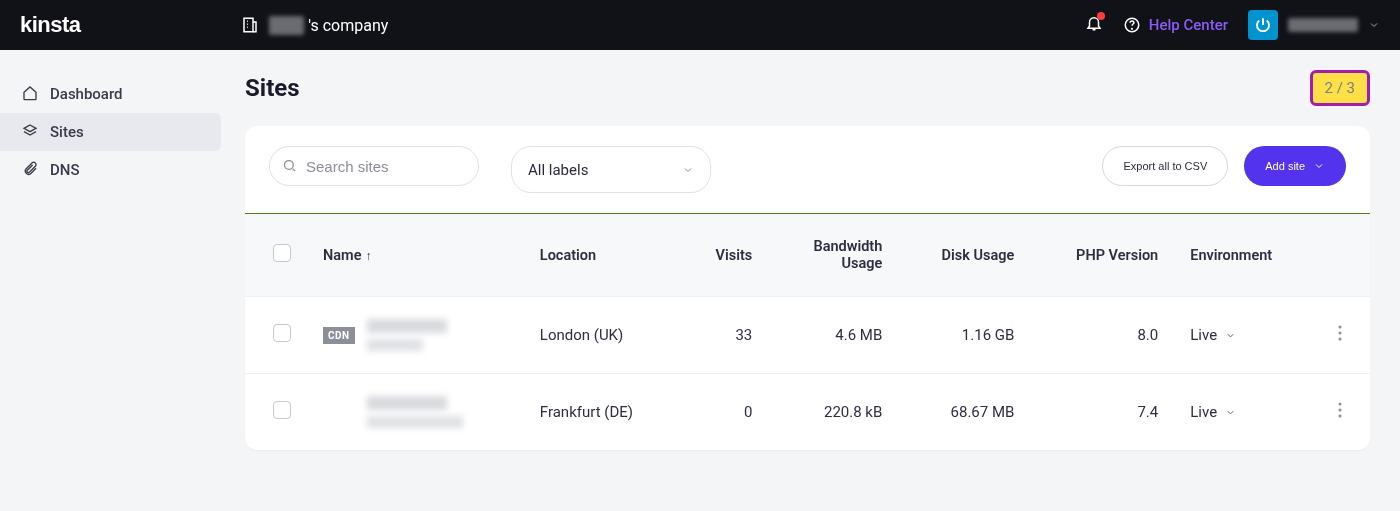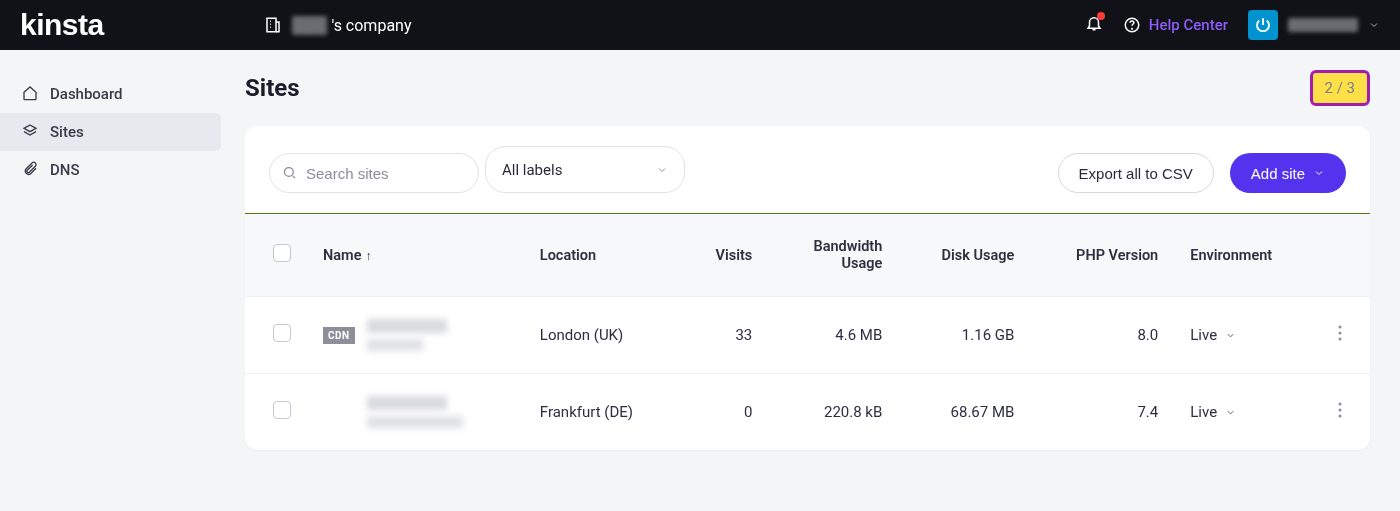--- a/index.html
+++ b/index.html
@@ -1,46 +1,46 @@
 <!DOCTYPE html>
 <html><head>
 <meta charset="utf-8">
 <style>
   * { box-sizing: border-box; margin: 0; padding: 0; }
   body { font-family: -apple-system, BlinkMacSystemFont, "Segoe UI", Roboto, Helvetica, Arial, sans-serif; background: #f4f5f7; color: #1e1e2d; width:1400px; height:511px; overflow:hidden;}
   .header { background:#111118; height:50px; display:flex; align-items:center; padding:0 20px; color:#fff; }
-  .logo { font-weight:800; letter-spacing:-0.5px; font-size:30px; font-family: Arial, sans-serif; text-transform: lowercase; }
+  .logo { font-weight:800; letter-spacing:-0.5px; font-size:22px; font-family: Arial, sans-serif; text-transform: lowercase; }
   .company-selector { display:flex; align-items:center; gap:10px; margin-left:160px; cursor:pointer;}
   .company-selector svg { flex:none; }
   .company-name-wrap {display:flex; align-items:baseline; gap:4px;}
   .company-masked { background:#6b6b72; color:#6b6b72; border-radius:2px; padding:0 2px; filter:blur(2px);}
   .header-right { margin-left:auto; display:flex; align-items:center; gap:20px;}
   .bell-wrap { position:relative; cursor:pointer;}
   .notif-dot { position:absolute; top:-2px; right:-2px; width:8px;height:8px;border-radius:50%; background:#ff3b3b;}
   .help-link { display:flex; align-items:center; gap:8px; color:#8b5cf6; font-size:15px; font-weight:500; cursor:pointer;}
   .avatar { width:30px; height:30px; border-radius:4px; background:#0093d0; display:flex; align-items:center;justify-content:center;}
   .user-wrap {display:flex; align-items:center; gap:10px; cursor:pointer;}
   .user-masked { background:#6b6b72; width:70px; height:14px; border-radius:2px; filter:blur(2px);}
   .layout { display:flex; }
   .sidebar { width:225px; padding:25px 0 0 0;}
   .side-item { display:flex; align-items:flex-start; gap:12px; padding:10px 22px; color:#3a3a4a; font-size:15px; font-weight:500; border-radius:0 6px 6px 0; margin-right:4px; cursor:pointer;}
   .side-item.active { background:#e8e9ee; }
   .main { flex:1; padding:20px 30px 0 20px;}
   .title-row { display:flex; align-items:center; justify-content:space-between; margin-bottom:20px;}
   .page-title { font-size:24px; font-weight:700; color:#1b1b2b;}
   .page-counter { background:#fde047; border:3px solid #a21caf; border-radius:6px; padding:6px 12px; color:#7b7d8a; font-size:15px;}
   .card { background:#fff; border-radius:12px; box-shadow:0 1px 2px rgba(0,0,0,0.04);}
-  .card-top { padding:20px 24px; display:flex; align-items:flex-end; gap:6px;}
+  .card-top { padding:20px 24px; display:flex; align-items:flex-start; gap:32px;}
   .search { position:relative; }
   .search input { width:210px; height:40px; border:1px solid #e1e2e7; border-radius:20px; padding:0 14px 0 36px; font-size:15px; outline:none; color:#444;}
   .search input::placeholder{color:#8b8d99;}
   .search svg { position:absolute; left:13px; top:12px; }
   .select { width:200px; height:47px; border:1px solid #e1e2e7; border-radius:20px; display:flex; align-items:center; justify-content:space-between; padding:0 16px; font-size:15px; color:#2a2a3a; cursor:pointer;}
   .card-top-right { margin-left:auto; display:flex; gap:16px;}
-  .btn { height:40px; border-radius:20px; padding:0 20px; display:flex; align-items:center; gap:8px; font-size:15px; font-weight:500; cursor:pointer; border:1px solid transparent;}
+  .btn { height:40px; border-radius:20px; padding:0 20px; display:flex; align-items:center; gap:8px; font-size:11px; font-weight:500; cursor:pointer; border:1px solid transparent;}
   .btn-outline { background:#fff; border:1px solid #d7d8df; color:#2b2b3b;}
   .btn-primary { background:#5333ed; color:#fff;}
   table { width:100%; border-collapse:collapse;}
   thead th { background:#f7f8fa; text-align:left; font-size:14.5px; font-weight:600; color:#2e2e40; padding:24px 16px; border-top:1px solid #4d7c0f;}
   thead th.right, tbody td.right { text-align:right;}
   tbody td { padding:22px 16px; font-size:15px; color:#2e2e40; border-top:1px solid #eff0f3; vertical-align:middle;}
   .checkbox { width:18px; height:18px; border:1.5px solid #c6c8d1; border-radius:4px; background:#fff; cursor:pointer; display:inline-block;}
   .name-cell{display:flex; align-items:center; gap:12px;}
   .cdn-badge{ background:#8c8e99; color:#fff; font-size:10px; font-weight:700; letter-spacing:0.5px; padding:3px 5px; border-radius:0;}
   .name-block {display:flex; flex-direction:column; gap:6px;}

